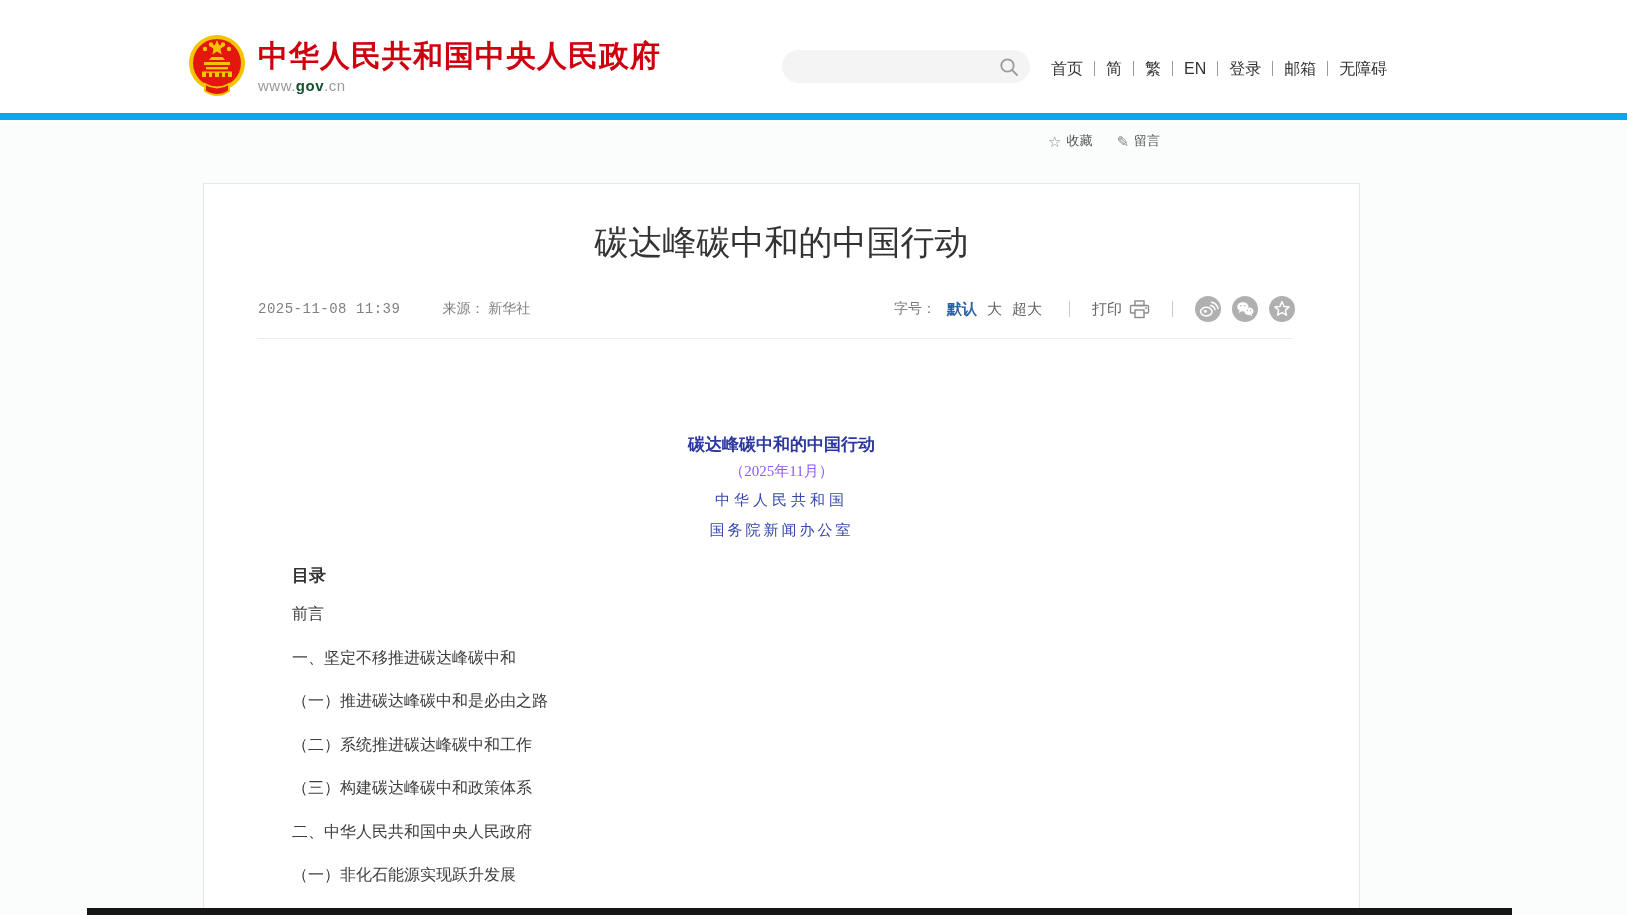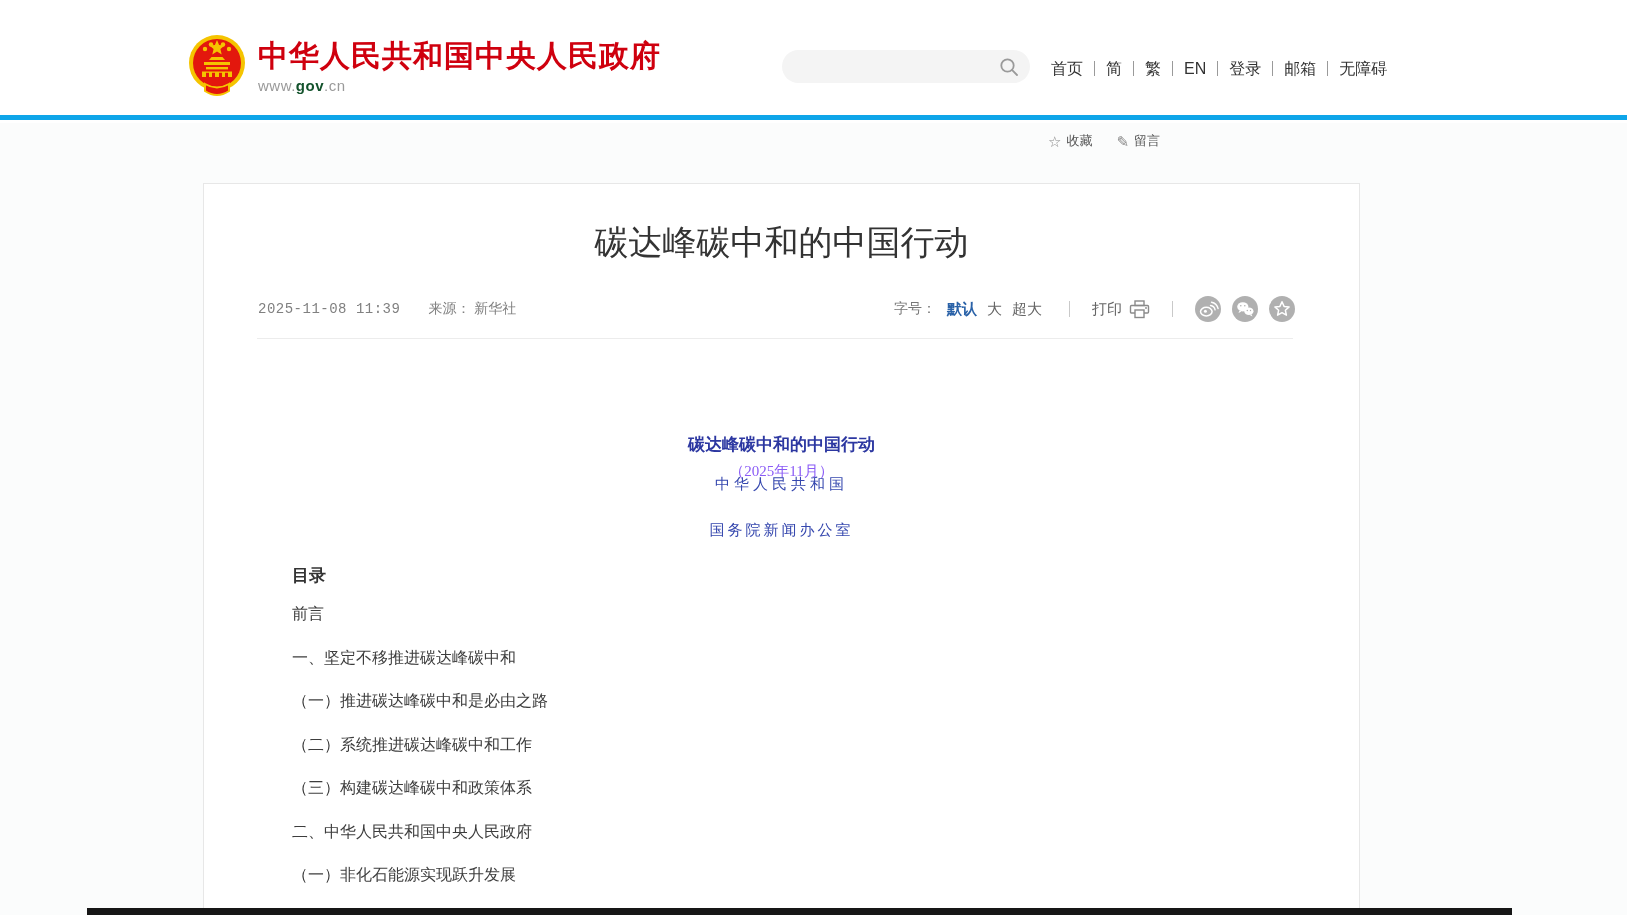--- a/index.html
+++ b/index.html
@@ -6,21 +6,21 @@
   html, body { width: 1627px; height: 915px; }
   body {
     font-family: "Liberation Sans", "DejaVu Sans", sans-serif;
     background: #ffffff;
     position: relative;
     overflow: hidden;
   }
   
   .header {
     position: absolute; left: 0; top: 0; width: 1627px; height: 120px;
-    background: #ffffff; border-bottom: 5px solid #0ea5e9; z-index: 5;
+    background: #ffffff; border-bottom: 7px solid #0ea5e9; z-index: 5;
   }
   .logo-block { position: absolute; left: 188px; top: 34px; display: flex; align-items: flex-start; cursor: pointer; }
   .emblem { width: 58px; height: 64px; }
   .site-text { margin-left: 12px; padding-top: 6px; }
   .site-title { font-size: 30px; font-weight: bold; color: #cf000e; letter-spacing: 1px; line-height: 32px; }
   .site-url { margin-top: 5px; font-size: 15px; color: #9a9a9a; letter-spacing: .5px; }
   .site-url .gov { color: #14532d; font-weight: bold; }
   .search-box {
     position: absolute; left: 782px; top: 50px; width: 248px; height: 33px;
     background: #f4f4f4; border-radius: 17px; display: flex; align-items: center;
@@ -47,41 +47,41 @@
   
   .card {
     position: absolute; left: 203px; top: 183px; width: 1157px; height: 760px;
     background: #ffffff; border: 1px solid #e7e7e7; z-index: 2;
   }
   .article-title {
     position: absolute; left: 0; top: 36px; width: 100%;
     text-align: center; font-size: 34px; font-weight: 500; color: #333;
   }
   .meta-row { position: absolute; left: 54px; right: 64px; top: 116px; height: 22px; }
-  .meta-left { position: absolute; left: 0; top: 0; display: flex; align-items: center; gap: 28px; }
+  .meta-left { position: absolute; left: 0; top: 0; display: flex; align-items: center; gap: 42px; }
   .meta-date { font-size: 14px; color: #808080; font-family: "Liberation Mono", "DejaVu Sans Mono", monospace; letter-spacing: .5px; }
   .meta-source { font-size: 14px; color: #808080; }
   .meta-right { position: absolute; right: 0; top: -4px; display: flex; align-items: center; }
   .fs-label { font-size: 14px; color: #777; margin-right: 6px; }
   .fs-opt { font-size: 15px; color: #666; margin: 0 5px; cursor: pointer; text-decoration: none; }
   .fs-opt.active { color: #2a62a8; font-weight: bold; }
   .meta-sep { width: 1px; height: 16px; background: #c9c9c9; margin: 0 22px; }
   .print-wrap { display: flex; align-items: center; gap: 7px; cursor: pointer; }
   .print-label { font-size: 15px; color: #666; }
   .share-icons { display: flex; align-items: center; gap: 11px; }
   .share-icon { width: 26px; height: 26px; cursor: pointer; display: block; }
   .meta-divider { position: absolute; left: 53px; right: 66px; top: 154px; height: 1px; background: #ececec; }
   .intro-para {
     position: absolute; left: 55px; right: 60px; top: 200px;
     font-size: 16px; color: #333; line-height: 25px; text-indent: 2em;
   }
   .doc-head { position: absolute; left: 0; width: 100%; text-align: center; }
   .doc-title { top: 249px; font-size: 17px; font-weight: bold; color: #2c37a1; }
   .doc-date { top: 278px; font-size: 15px; color: #8b5cf6; font-family: Liberation Serif, serif; }
-  .doc-org1 { top: 291px; font-size: 15px; color: #3547ae; letter-spacing: 4px; font-family: "Liberation Serif", "DejaVu Serif", serif; }
+  .doc-org1 { top: 307px; font-size: 15px; color: #3547ae; letter-spacing: 4px; font-family: "Liberation Serif", "DejaVu Serif", serif; }
   .doc-org2 { top: 337px; font-size: 15px; color: #3547ae; letter-spacing: 3px; font-family: Liberation Sans, sans-serif; }
   .toc-title { position: absolute; left: 88px; top: 380px; font-size: 17px; font-weight: bold; color: #333; }
   .toc-list { position: absolute; left: 88px; top: 421px; right: 60px; }
   .toc-item { height: 43.5px; font-size: 16px; color: #3d3d3d; line-height: 18px; }
   
   .bottom-strip { position: absolute; left: 87px; top: 908px; width: 1425px; height: 7px; background: #161616; z-index: 6; }
   svg { display: block; }
 </style>
 </head>
 <body>

